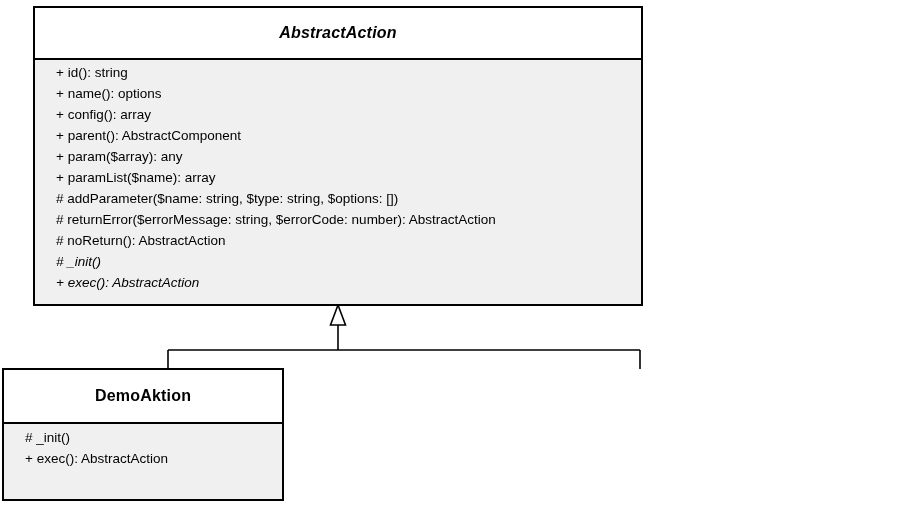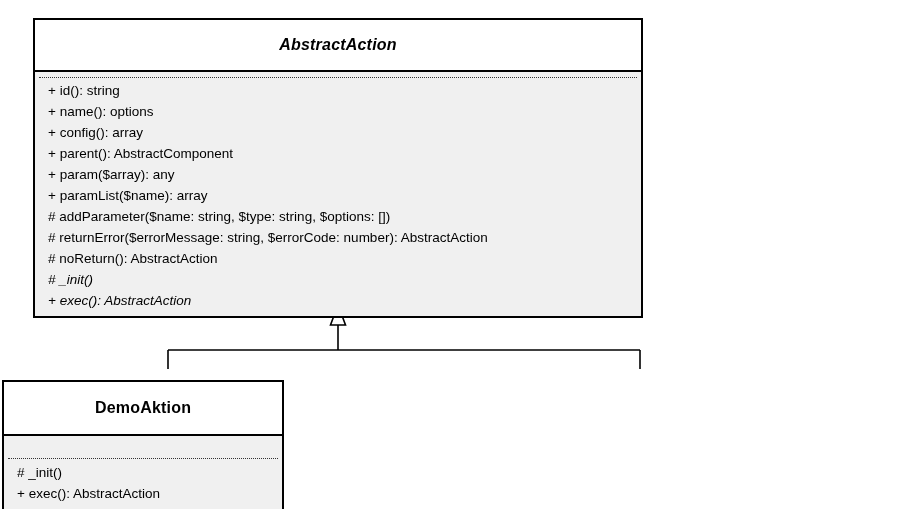--- a/index.html
+++ b/index.html
@@ -35,21 +35,20 @@
   }
 
   
   .uml-class {
     position: absolute;
     box-sizing: border-box;
     border: 2px solid #000000;
     background: #f0f0f0;
     display: flex;
     flex-direction: column;
-    margin-top: 12px;
   }
   .uml-header {
     box-sizing: border-box;
     background: #ffffff;
     border-bottom: 2px solid #000000;
     display: flex;
     align-items: center;
     justify-content: center;
     text-align: center;
   }
@@ -60,21 +59,21 @@
   }
   .uml-title.abstract {
     font-style: italic;
   }
   .uml-body {
     box-sizing: border-box;
     flex: 1 1 auto;
     background: #f0f0f0;
     position: relative;
     display: flex;
-    flex-direction: column;
+    flex-direction: row;
   }
   .uml-attributes {
     box-sizing: border-box;
     display: flex;
     flex-direction: column;
   }
   .uml-separator {
     border-top: 1px dotted #333333;
     margin: 0 4px;
     height: 0;

